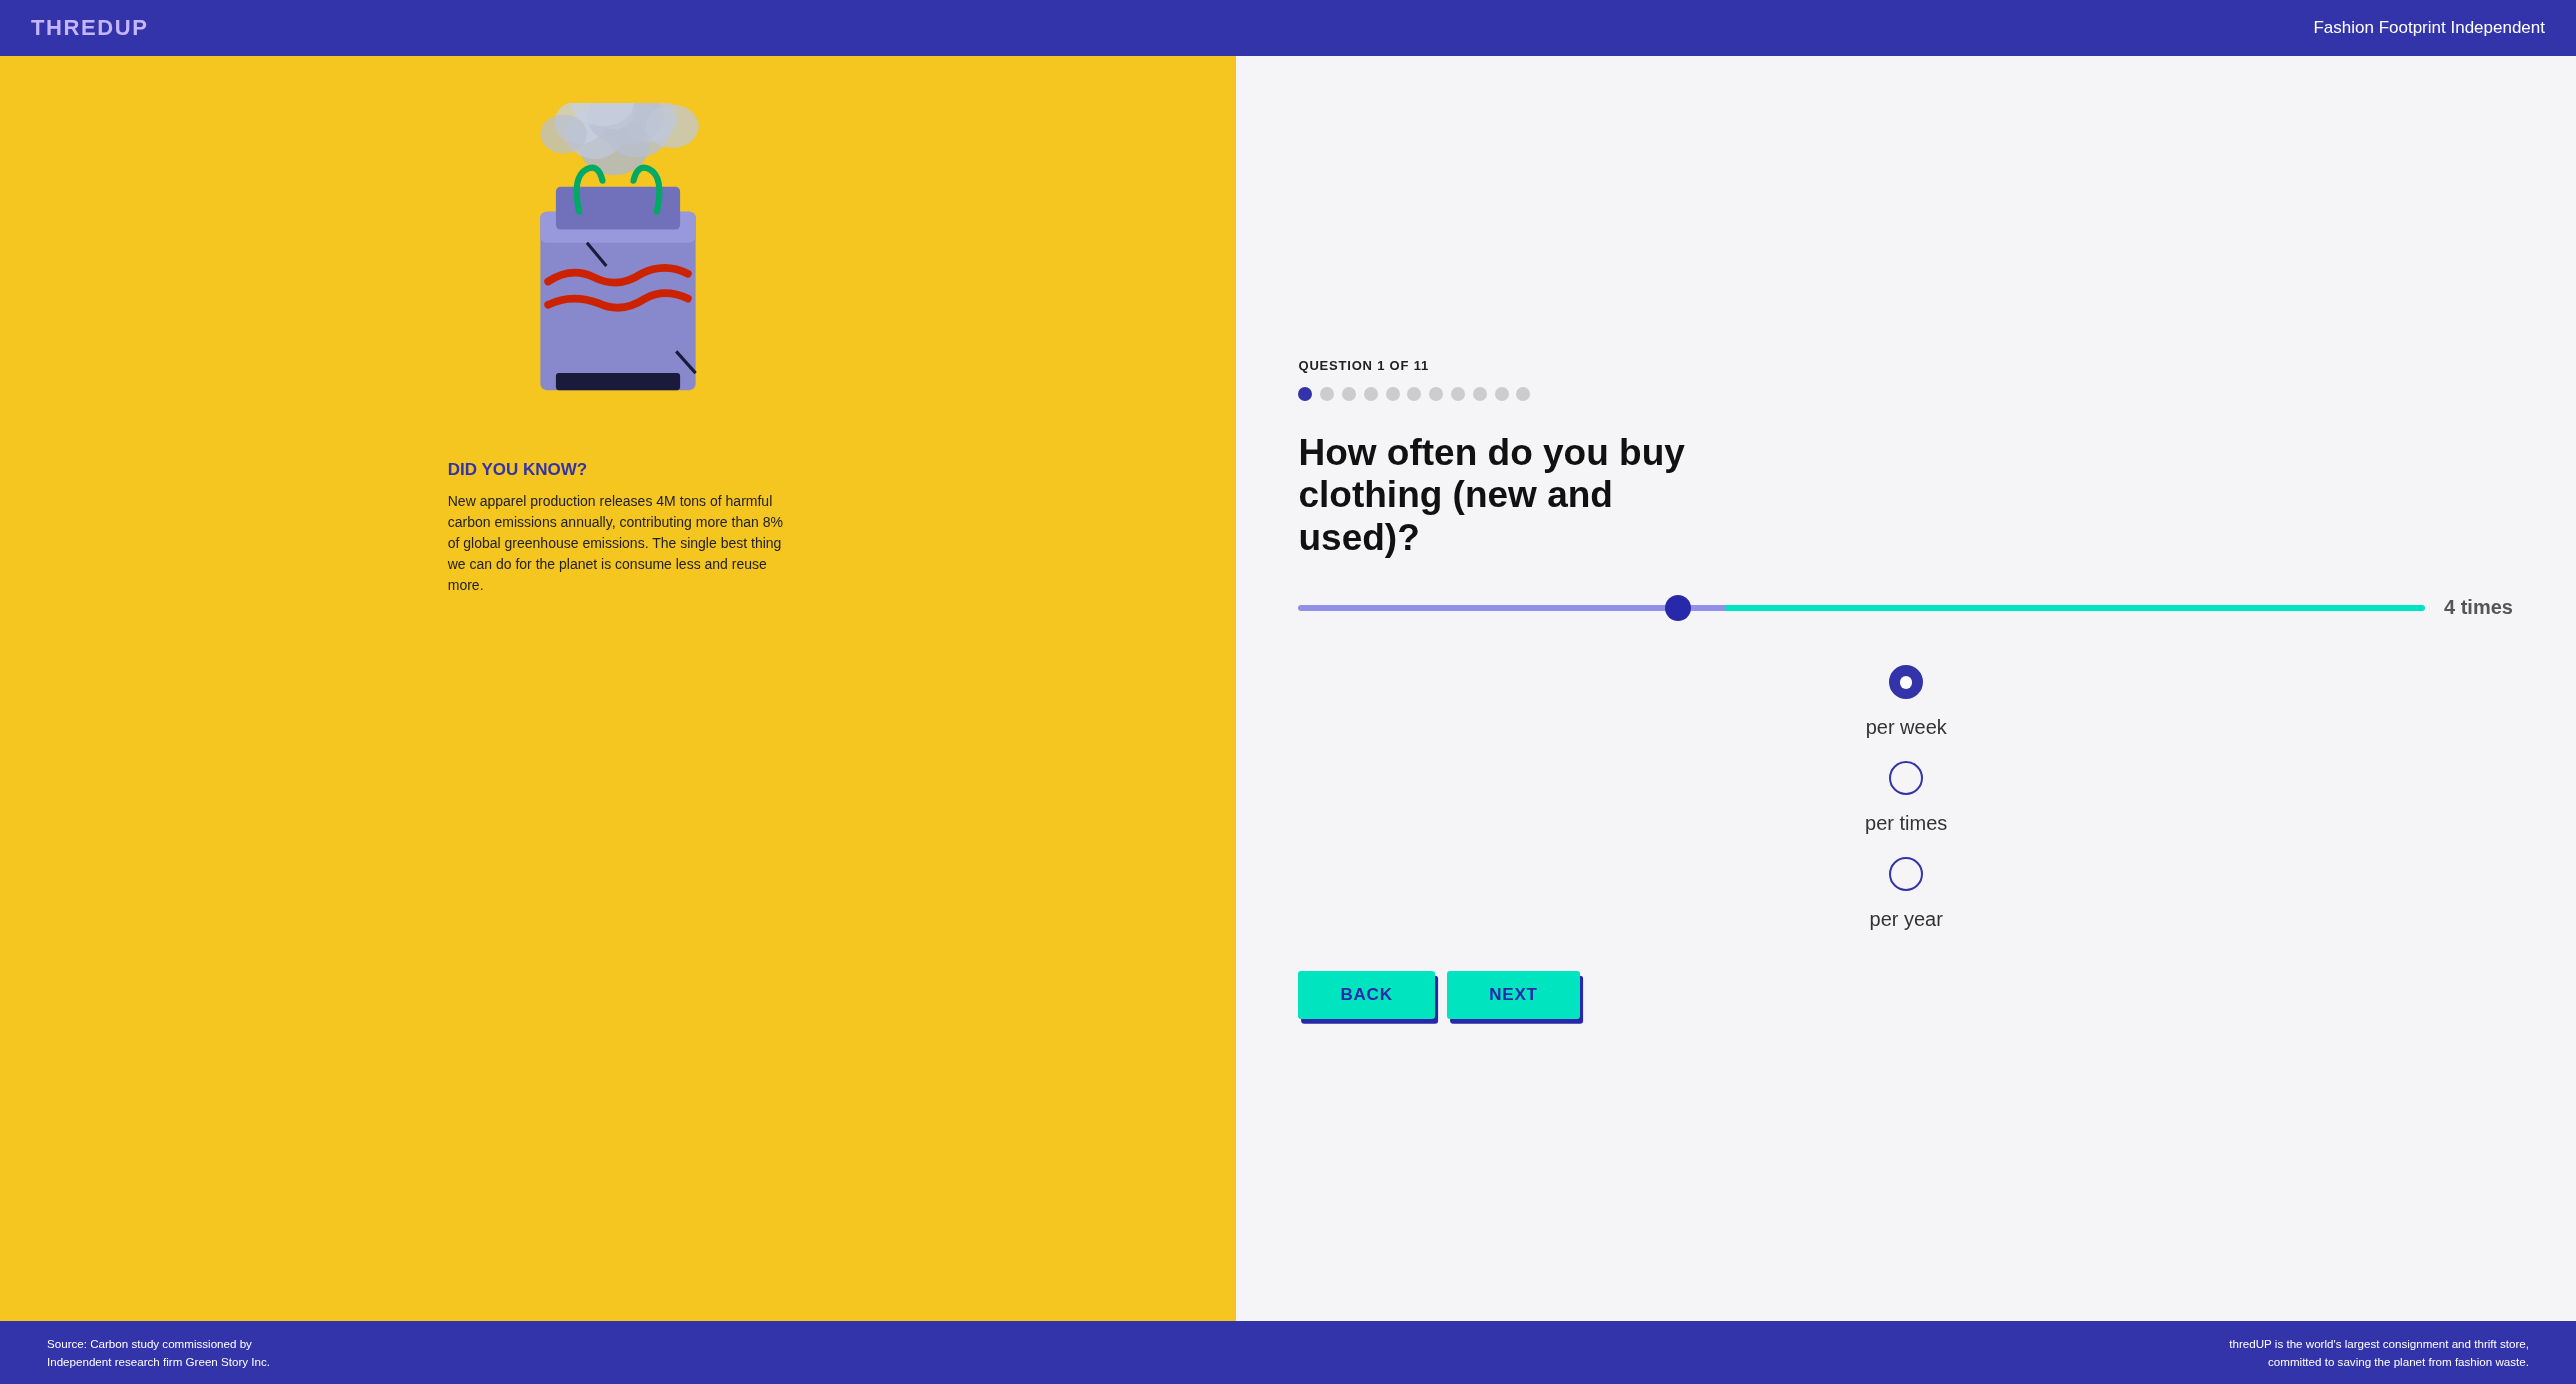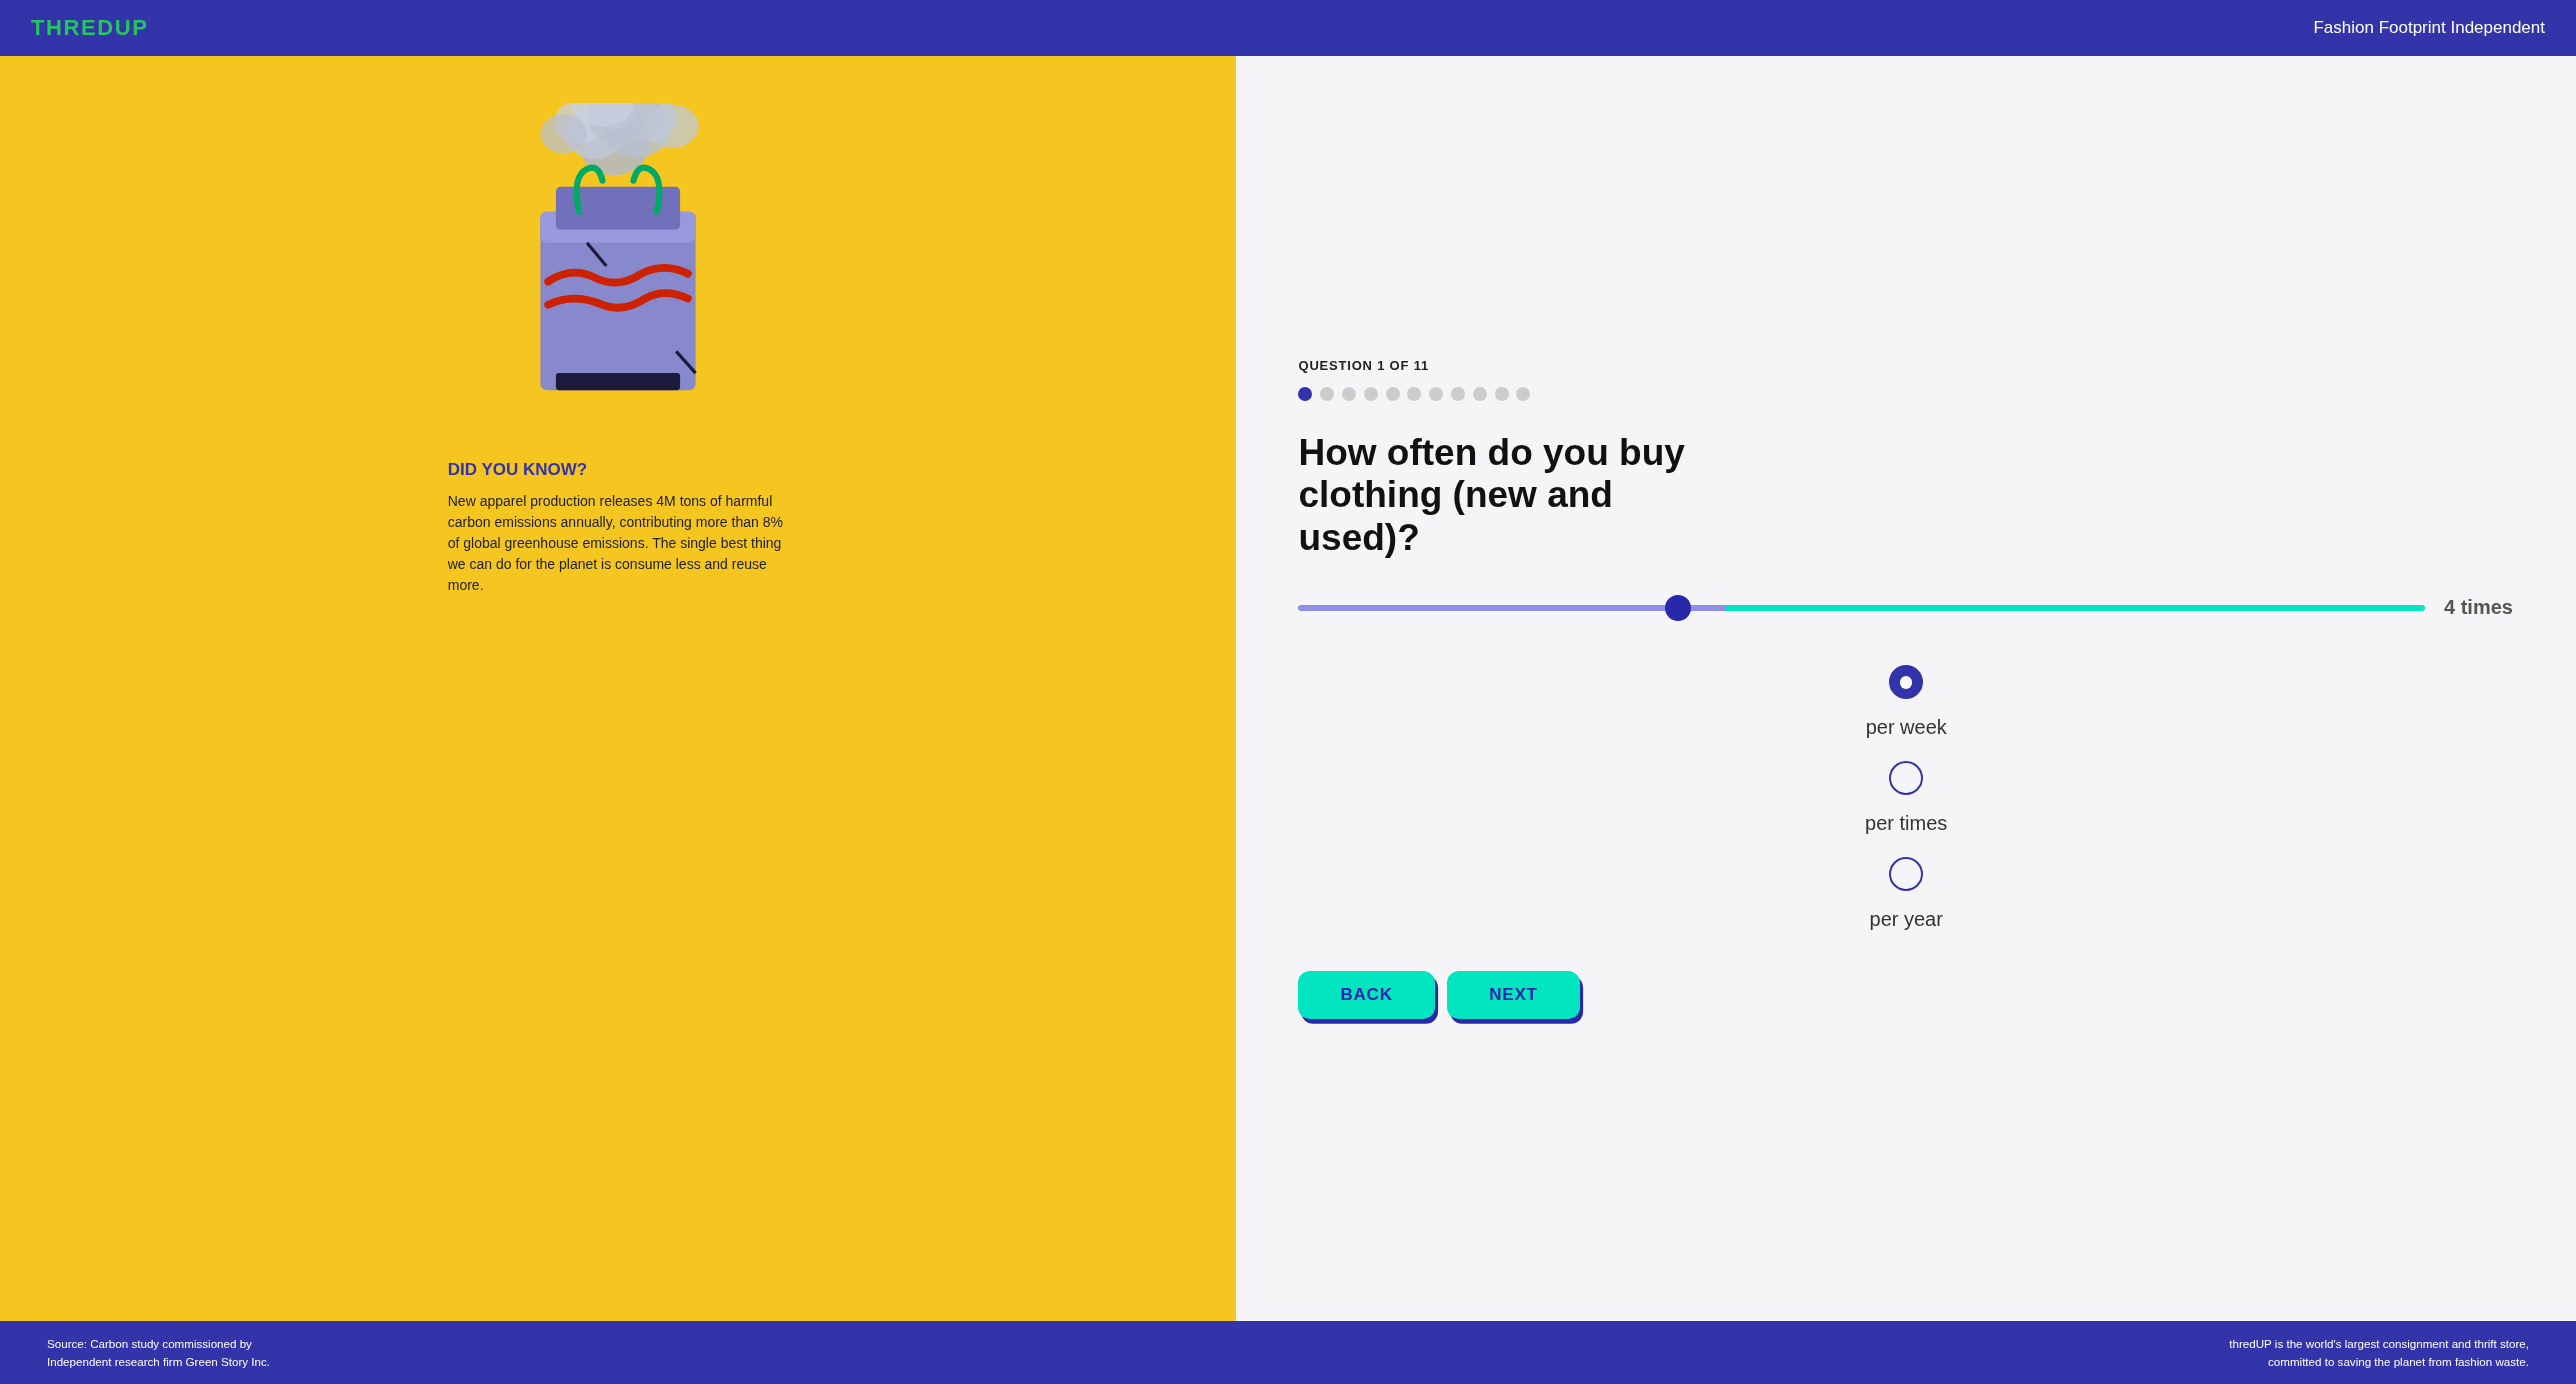--- a/index.html
+++ b/index.html
@@ -9,21 +9,21 @@
     .header {
       background-color: #3333aa;
       display: flex;
       align-items: center;
       justify-content: space-between;
       padding: 0 31px;
       height: 56px;
       flex-shrink: 0;
     }
     .logo {
-      color: #22c55e;
+      color: #c4b5fd;
       font-size: 22px;
       font-weight: 900;
       letter-spacing: 1.6px;
       text-transform: uppercase;
     }
     .header-title {
       color: white;
       font-size: 17px;
       font-weight: 400;
     }
@@ -196,21 +196,21 @@
       gap: 12.4px;
     }
     .btn {
       padding: 14px 42px;
       font-size: 17px;
       font-weight: 900;
       letter-spacing: 0.8px;
       text-transform: uppercase;
       border: none;
       cursor: pointer;
-      border-radius: 12px;
+      border-radius: 3px;
       position: relative;
     }
     .btn-back {
       background-color: #00e5c0;
       color: #2828aa;
       box-shadow: 3.1px 4.7px 0 #2828aa;
     }
     .btn-next {
       background-color: #00e5c0;
       color: #2828aa;

